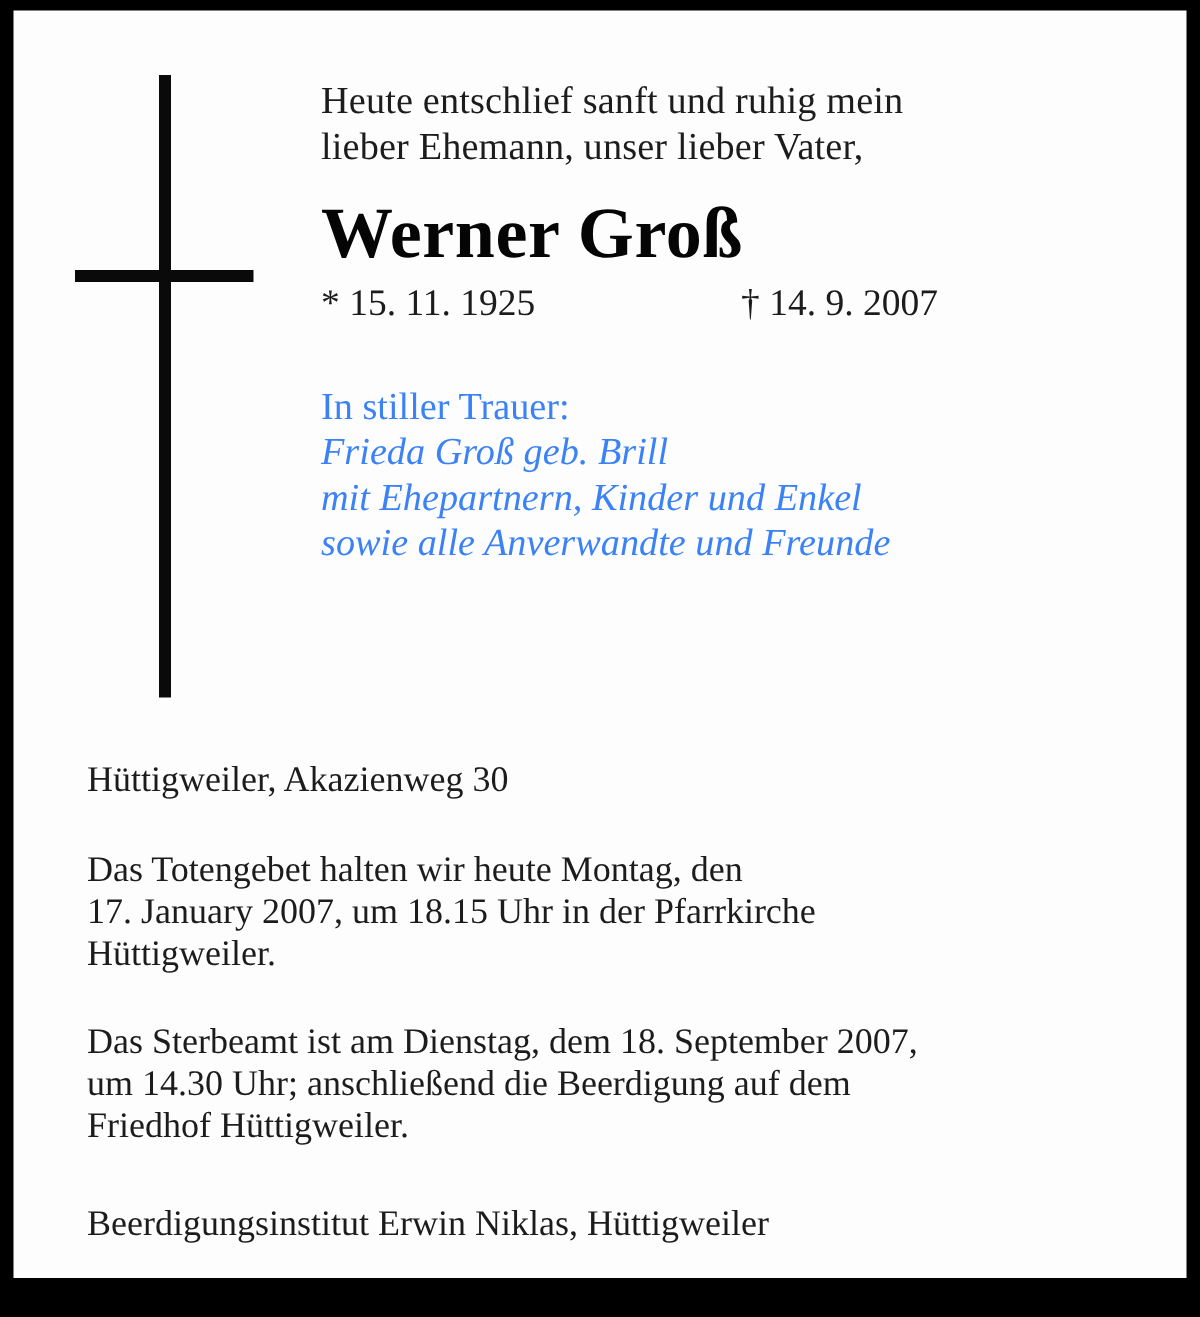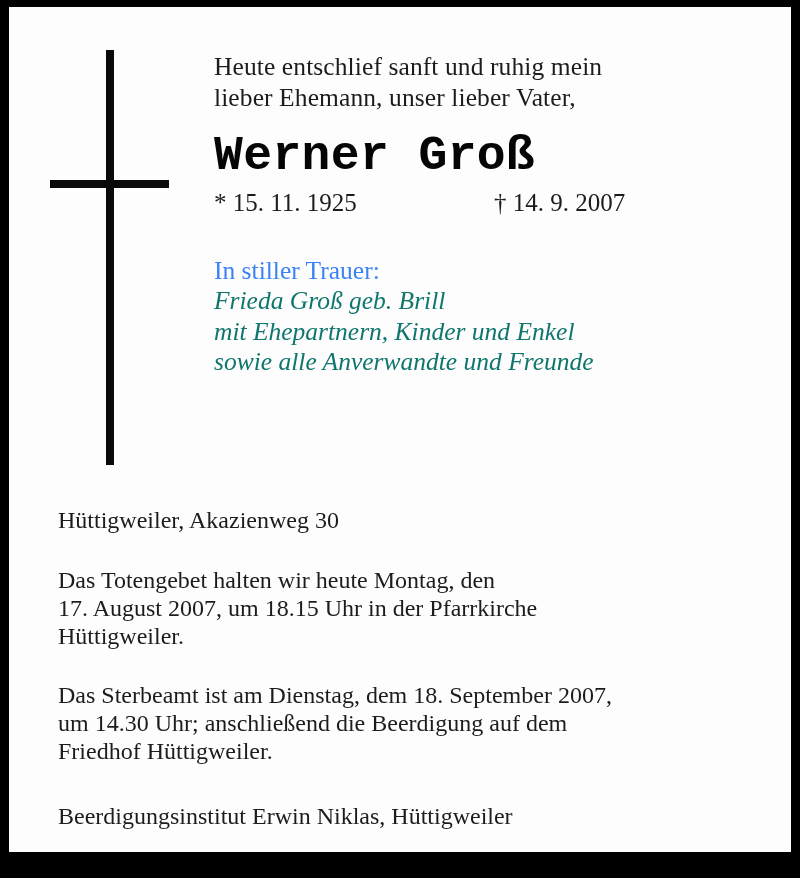--- a/index.html
+++ b/index.html
@@ -80,21 +80,20 @@
   }
 
   .deceased-name {
     margin-top: 16px;
     font-size: 48px;
     line-height: 54px;
     font-weight: bold;
     color: #050505;
     letter-spacing: 0.4px;
     white-space: nowrap;
-    font-family: Liberation Mono, monospace;
   }
 
   .life-dates {
     margin-top: 5px;
     font-size: 25px;
     line-height: 30px;
     color: #1c1c1c;
     white-space: nowrap;
     display: flex;
     gap: 15px;
@@ -107,21 +106,21 @@
     font-size: 25.5px;
     line-height: 31px;
     color: #3b82f6;
     white-space: nowrap;
   }
 
   .mourners {
     font-size: 25.5px;
     line-height: 30.5px;
     font-style: italic;
-    color: #0f766e;
+    color: #3b82f6;
     white-space: nowrap;
   }
 
   
   .lower-block {
     position: absolute;
     left: 49px;
     top: 498px;
     width: 700px;
   }
@@ -179,21 +178,21 @@
       <div class="mourners">sowie alle Anverwandte und Freunde</div>
 
     </div>
 
     <div class="lower-block">
 
       <div class="address-line">Hüttigweiler, Akazienweg 30</div>
 
       <div class="service-paragraph">
         <div>Das Totengebet halten wir heute Montag, den</div>
-        <div>17. August 2007, um 18.15 Uhr in der Pfarrkirche</div>
+        <div>17. January 2007, um 18.15 Uhr in der Pfarrkirche</div>
         <div>Hüttigweiler.</div>
       </div>
 
       <div class="service-paragraph">
         <div>Das Sterbeamt ist am Dienstag, dem 18. September 2007,</div>
         <div>um 14.30 Uhr; anschließend die Beerdigung auf dem</div>
         <div>Friedhof Hüttigweiler.</div>
       </div>
 
       <div class="funeral-home">Beerdigungsinstitut Erwin Niklas, Hüttigweiler</div>

